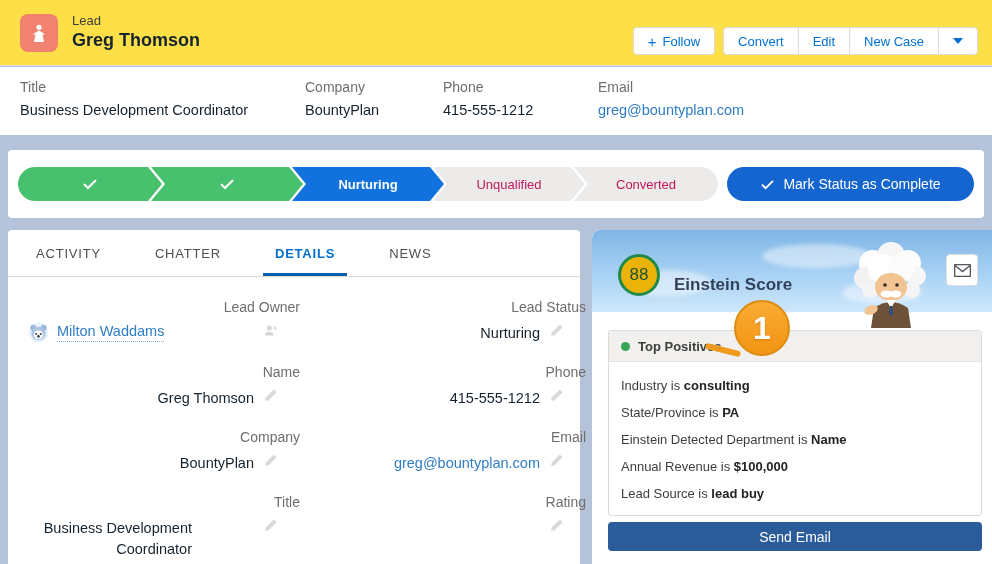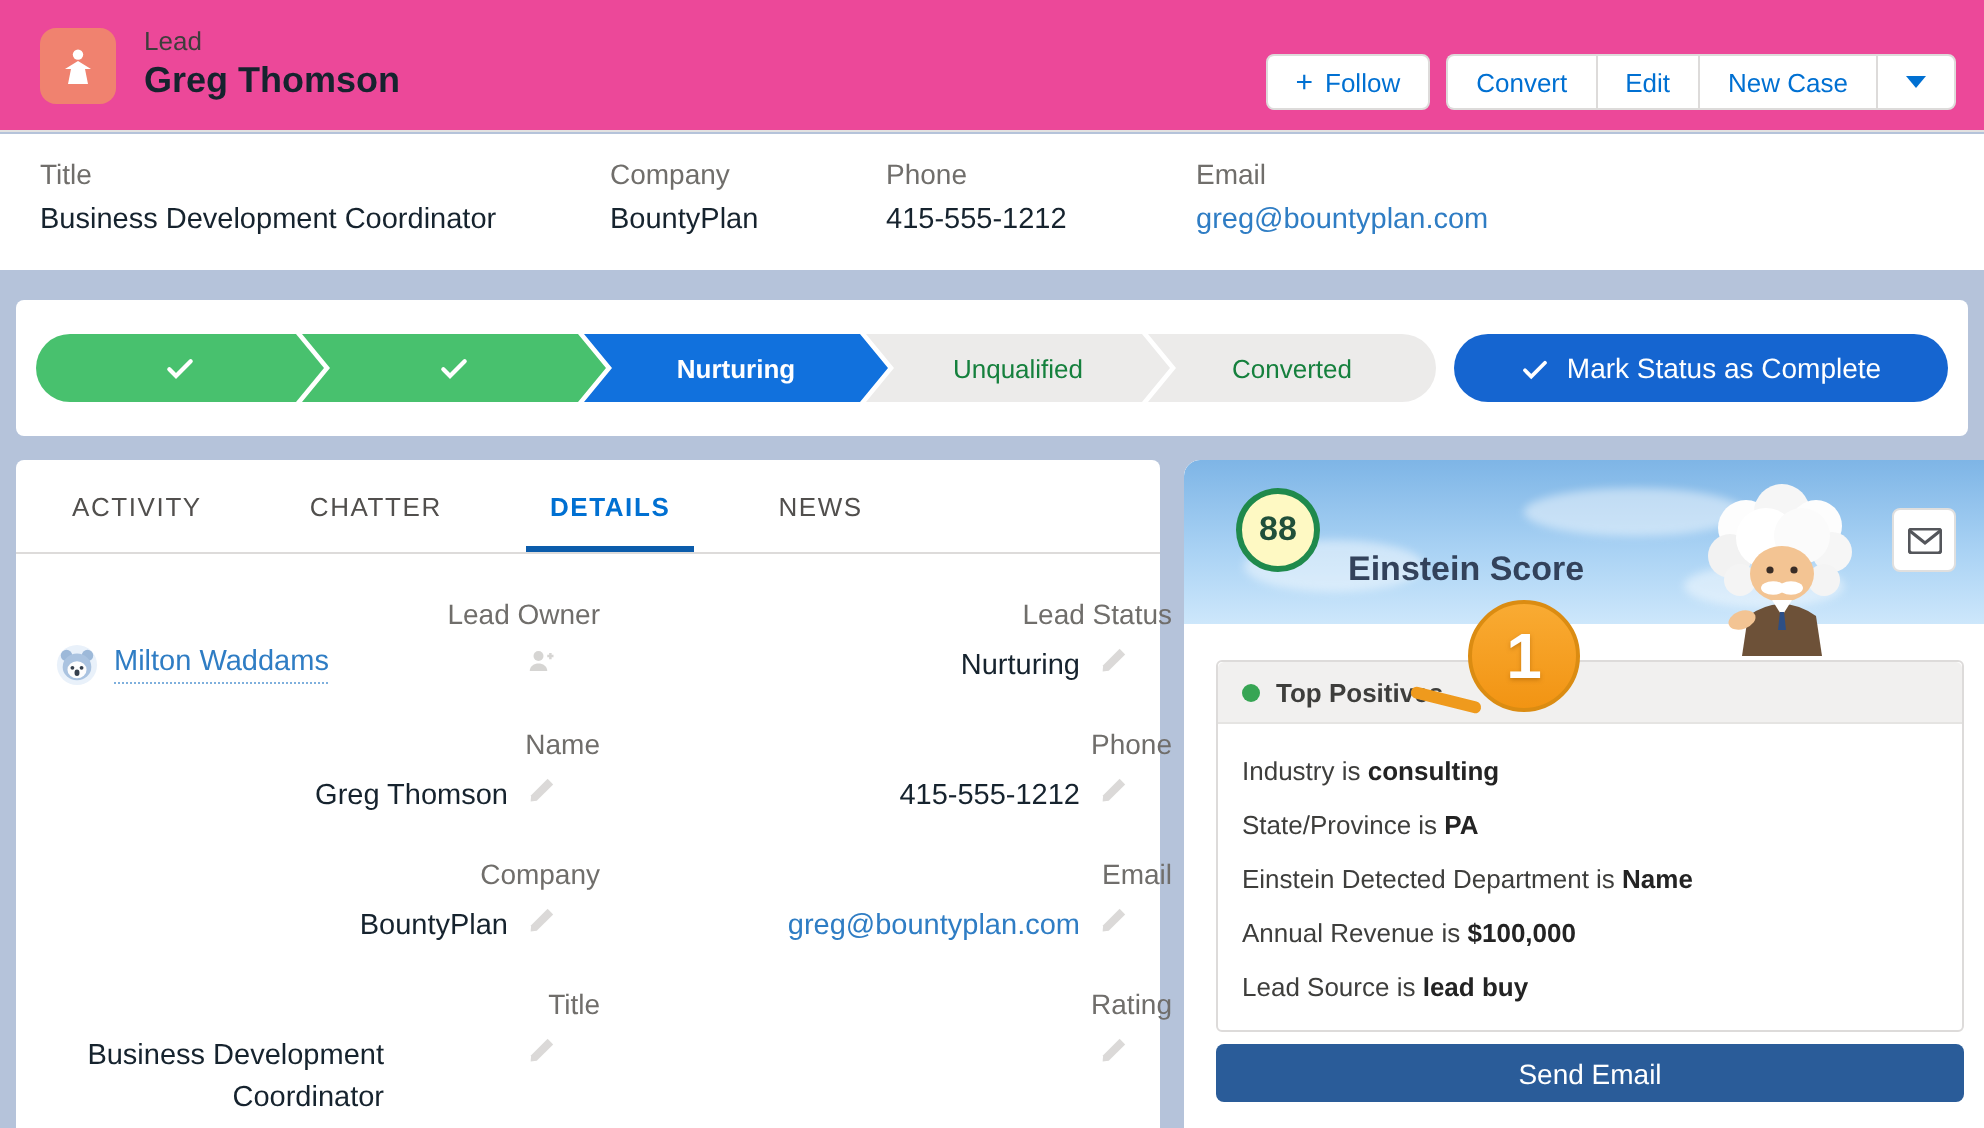--- a/index.html
+++ b/index.html
@@ -2,21 +2,21 @@
 <html><head>
 <meta charset="utf-8">
 <style>
   * { margin:0; padding:0; box-sizing:border-box; }
   html,body { width:992px; height:564px; overflow:hidden;
     font-family:"Liberation Sans", sans-serif; background:#b5c3da; }
   .page { position:relative; width:992px; height:564px; }
 
   
   .hdr { position:absolute; left:0; top:0; width:992px; height:66px;
-    background:#ec4899; border-bottom:1px solid #e3e2e1; }
+    background:#fde047; border-bottom:1px solid #e3e2e1; }
   .lead-icon { position:absolute; left:20px; top:14px; width:38px; height:38px;
     border-radius:8px; background:#f0826f; display:flex; align-items:center; justify-content:center; }
   .ent-label { position:absolute; left:72px; top:13px; font-size:13px; color:#3e3e3c; }
   .rec-name { position:absolute; left:72px; top:30px; font-size:18px; font-weight:bold; color:#16232e; }
   .hdr-actions { position:absolute; right:14px; top:27px; display:flex; align-items:center; gap:8px; }
   .btn { height:28px; background:#fff; border:1px solid #dddbda; border-radius:4px;
     color:#0070d2; font-size:13px; display:flex; align-items:center; justify-content:center;
     padding:0 14px; cursor:pointer; white-space:nowrap; }
   .btn-follow { gap:6px; }
   .plus { font-size:15px; line-height:1; }
@@ -42,21 +42,21 @@
     font-size:13px; cursor:pointer; }
   .stage + .stage { margin-left:-11px; }
   .st-first { width:144px; border-radius:17px 0 0 17px;
     clip-path:polygon(0 0, calc(100% - 14px) 0, 100% 50%, calc(100% - 14px) 100%, 0 100%); }
   .st-mid { width:152px;
     clip-path:polygon(0 0, calc(100% - 14px) 0, 100% 50%, calc(100% - 14px) 100%, 0 100%, 14px 50%); }
   .st-last { width:144px; border-radius:0 17px 17px 0;
     clip-path:polygon(0 0, 100% 0, 100% 100%, 0 100%, 14px 50%); }
   .complete { background:#48c16e; color:#fff; }
   .current { background:#1171dd; color:#fff; font-weight:bold; }
-  .upcoming { background:#ecebea; color:#15803d; }
+  .upcoming { background:#ecebea; color:#be185d; }
   .mark-btn { position:absolute; right:10px; top:17px; width:247px; height:34px;
     background:#1565d0; border:none; border-radius:17px; color:#fff; font-size:14px;
     display:flex; align-items:center; justify-content:center; gap:8px; cursor:pointer; }
 
   
   .left-card { position:absolute; left:8px; top:230px; width:572px; height:334px;
     background:#fff; border-radius:4px 4px 0 0; }
   .tabs { display:flex; height:47px; border-bottom:1px solid #dddbda; padding-left:28px; gap:54px; }
   .tab { display:flex; align-items:center; font-size:13px; letter-spacing:.8px;
     color:#514f4d; cursor:pointer; position:relative; }
@@ -70,24 +70,24 @@
   .owner { display:flex; align-items:center; gap:8px; margin-top:6px; }
   .owner a { font-size:14.5px; border-bottom:1px dotted #7fb0dd; padding-bottom:2px; }
 
   
   .right-card { position:absolute; left:592px; top:230px; width:400px; height:334px;
     background:#fff; border-radius:8px 0 0 0; overflow:hidden; }
   .sky { position:absolute; left:0; top:0; width:400px; height:82px;
     background:linear-gradient(180deg,#7eb5e6 0%,#a9d2f4 55%,#cde7fb 100%);
     border-radius:8px 0 0 0; }
   .cloud { position:absolute; background:#ffffff; opacity:.45; border-radius:50%; filter:blur(2px); }
-  .score-circle { position:absolute; left:26px; top:14px; width:42px; height:42px;
-    background:#fef9c3; border:3px solid #1f8a4c; border-radius:50%;
+  .score-circle { position:absolute; left:26px; top:24px; width:42px; height:42px;
+    background:#eab308; border:3px solid #1f8a4c; border-radius:50%;
     display:flex; align-items:center; justify-content:center;
-    font-size:17px; font-weight:bold; color:#20503a; }
+    font-size:17px; font-weight:normal; color:#20503a; }
   .score-title { position:absolute; left:82px; top:33px; font-size:17px; font-weight:bold; color:#33425b;margin-top:12px; }
   .mail-btn { position:absolute; right:14px; top:24px; width:32px; height:32px; background:#fff;
     border:1px solid #e0dfde; border-radius:4px; display:flex; align-items:center; justify-content:center;
     cursor:pointer; }
   .mascot { position:absolute; right:55px; top:12px; }
   .pos-box { position:absolute; left:16px; top:100px; width:374px;
     border:1px solid #dddbda; border-radius:3px; background:#fff; }
   .pos-head { height:31px; background:#f1f0ef; border-bottom:1px solid #e5e4e2;
     display:flex; align-items:center; gap:8px; padding-left:12px; border-radius:3px 3px 0 0; }
   .dot { width:9px; height:9px; border-radius:50%; background:#37a554; }

